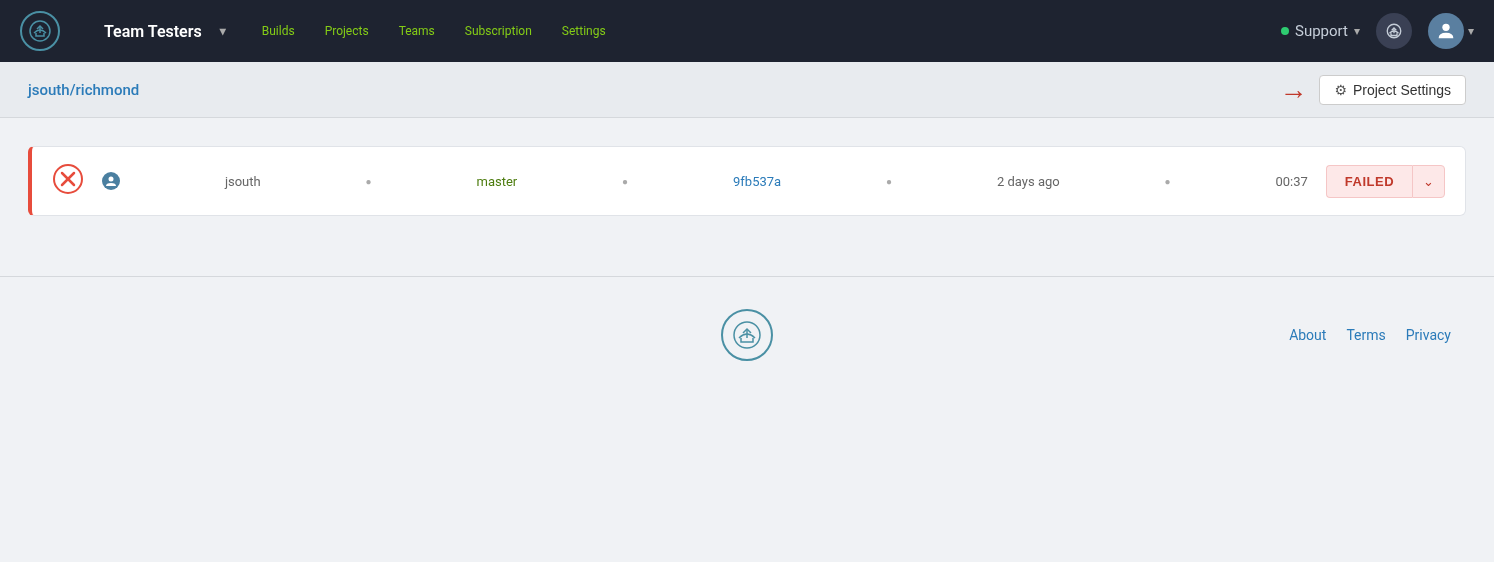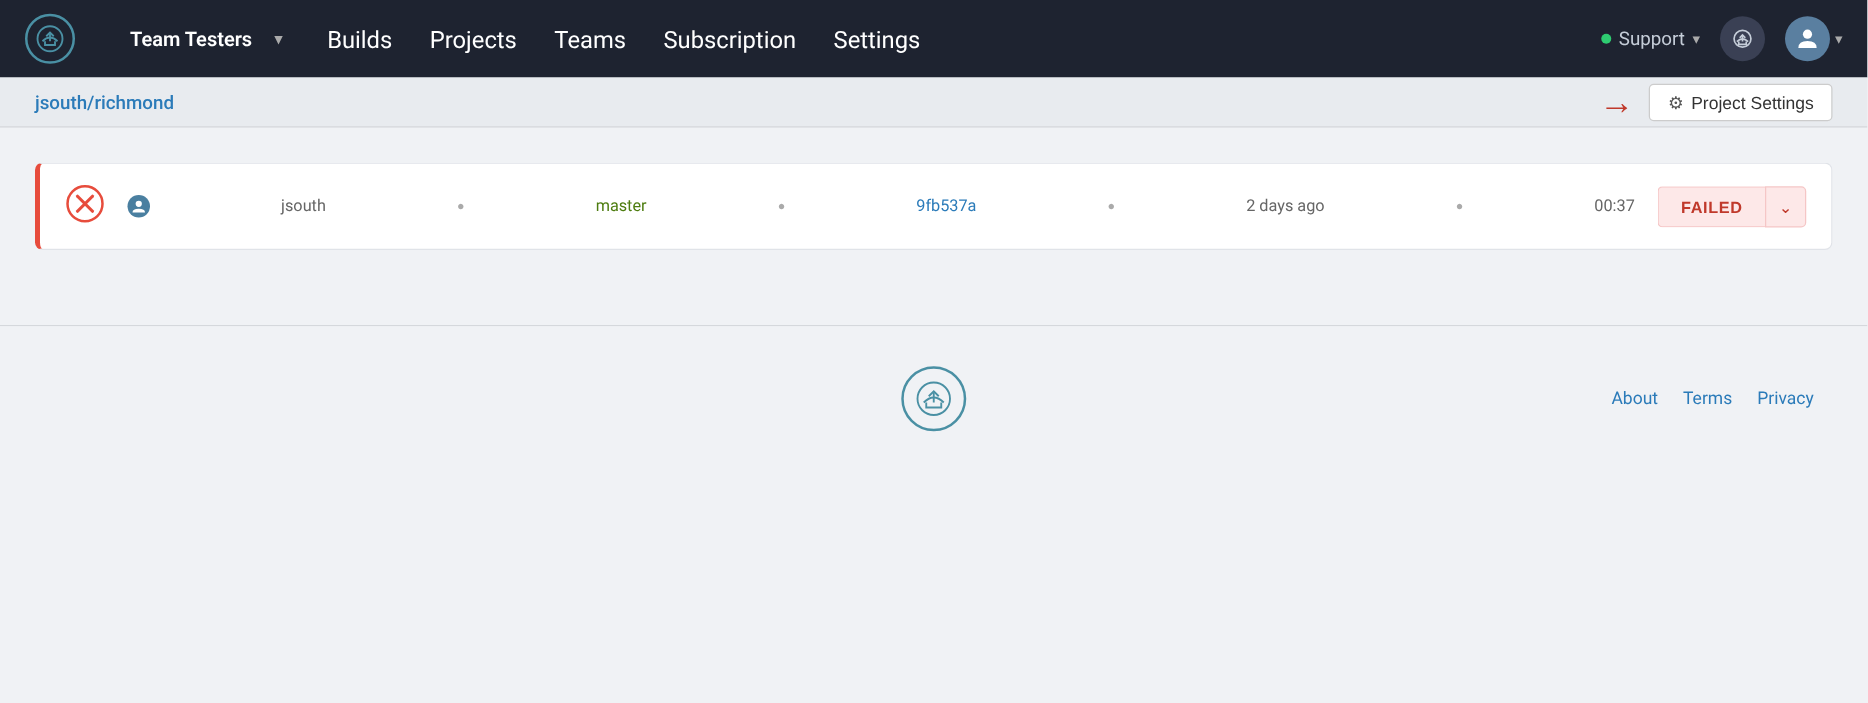--- a/index.html
+++ b/index.html
@@ -45,23 +45,23 @@
       font-size: 12px;
       color: #aaa;
     }
     .nav-links {
       display: flex;
       align-items: center;
       gap: 6px;
       margin-left: 24px;
     }
     .nav-link {
-      color: #ffffff;
+      color: #84cc16;
       text-decoration: none;
-      font-size: 19px;
+      font-size: 12px;
       padding: 6px 12px;
       border-radius: 4px;
       cursor: pointer;
     }
     .nav-right {
       margin-left: auto;
       display: flex;
       align-items: center;
       gap: 16px;
     }
@@ -106,21 +106,21 @@
     }
     .avatar-group {
       display: flex;
       align-items: center;
       gap: 4px;
     }
 
     
     .breadcrumb-bar {
       background: #e8ebef;
-      height: 40px;
+      height: 56px;
       display: flex;
       align-items: center;
       padding: 0 28px;
       border-bottom: 1px solid #d5d8dc;
       position: relative;
     }
     .breadcrumb-link {
       color: #2b7bb9;
       font-size: 15px;
       font-weight: 500;

